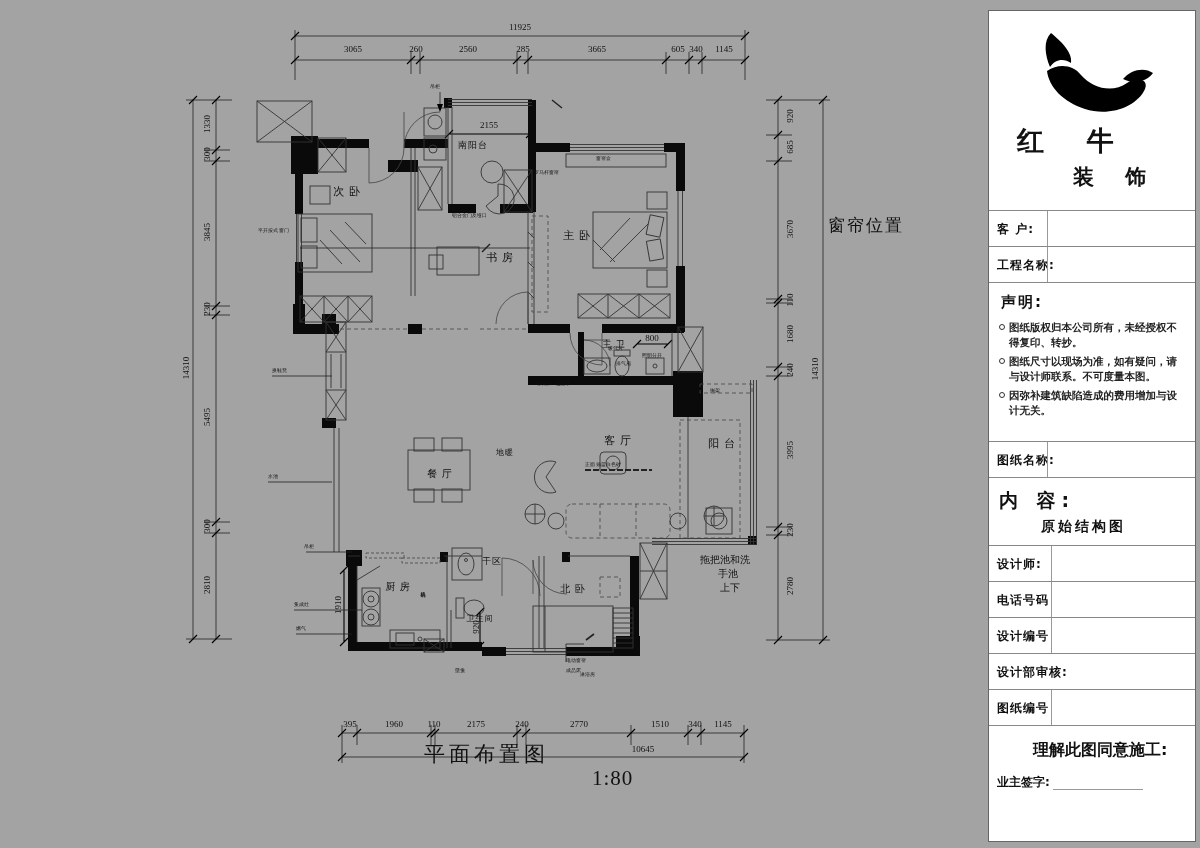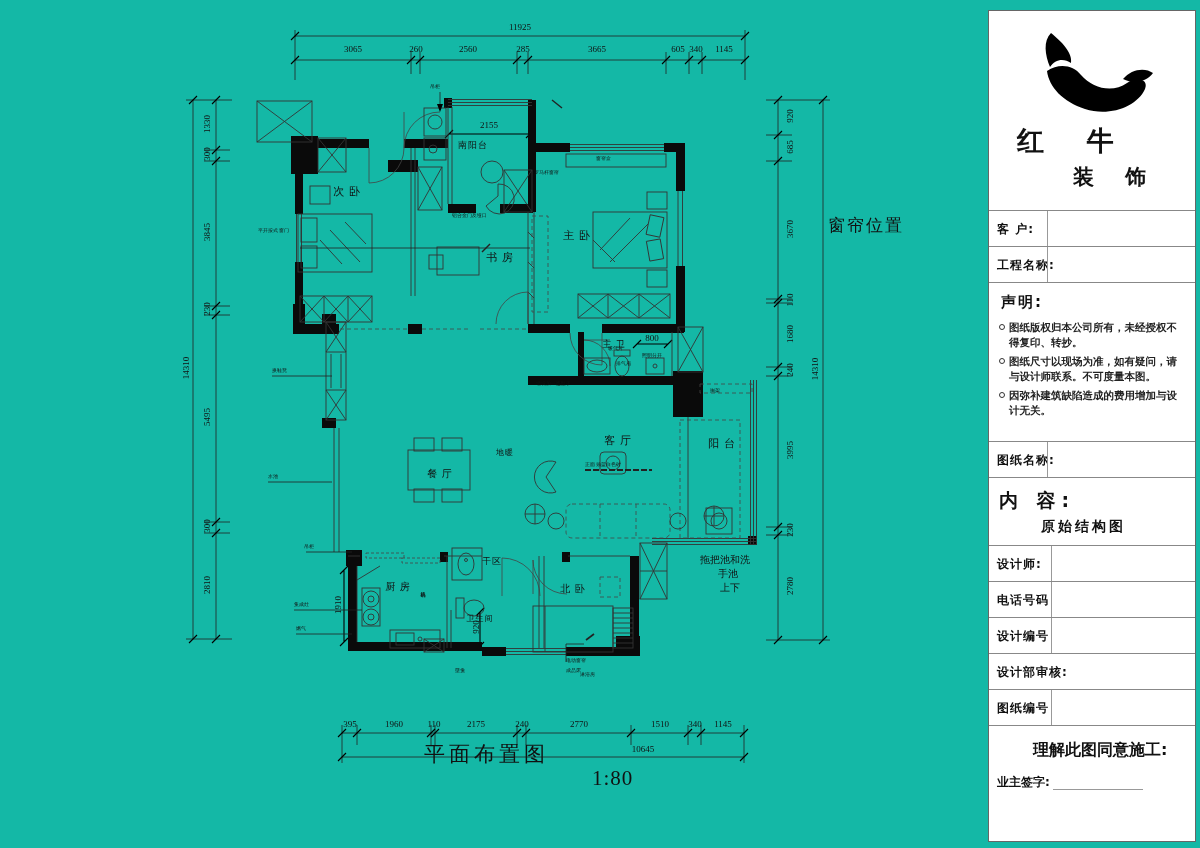--- a/index.html
+++ b/index.html
@@ -1,16 +1,16 @@
 <!DOCTYPE html>
 <html><head>
 <meta charset="utf-8">
 <style>
   html,body{margin:0;padding:0;background:#fff;}
-  #canvas{position:relative;width:1200px;height:848px;background:#14b8a6;overflow:hidden;
+  #canvas{position:relative;width:1200px;height:848px;background:#a3a3a3;overflow:hidden;
           font-family:"Liberation Serif", serif;color:#111;}
   svg{position:absolute;left:0;top:0;}
   .dimh{position:absolute;width:60px;text-align:center;font:9px "Liberation Serif",serif;letter-spacing:0;}
   .dimv{position:absolute;width:60px;text-align:center;font:9px "Liberation Serif",serif;transform:rotate(-90deg);}
   .room{position:absolute;width:90px;text-align:center;font:11px "Liberation Serif",serif;letter-spacing:1px;}
   .t5{position:absolute;font-size:8px;transform:scale(0.62);transform-origin:0 0;white-space:pre;line-height:9px;}
   .t7{position:absolute;font-size:10px;white-space:pre;}
   .curtain{position:absolute;font:17px "Liberation Serif",serif;letter-spacing:2px;}
   .caption{position:absolute;font:21px "Liberation Serif",serif;letter-spacing:4px;}
   

